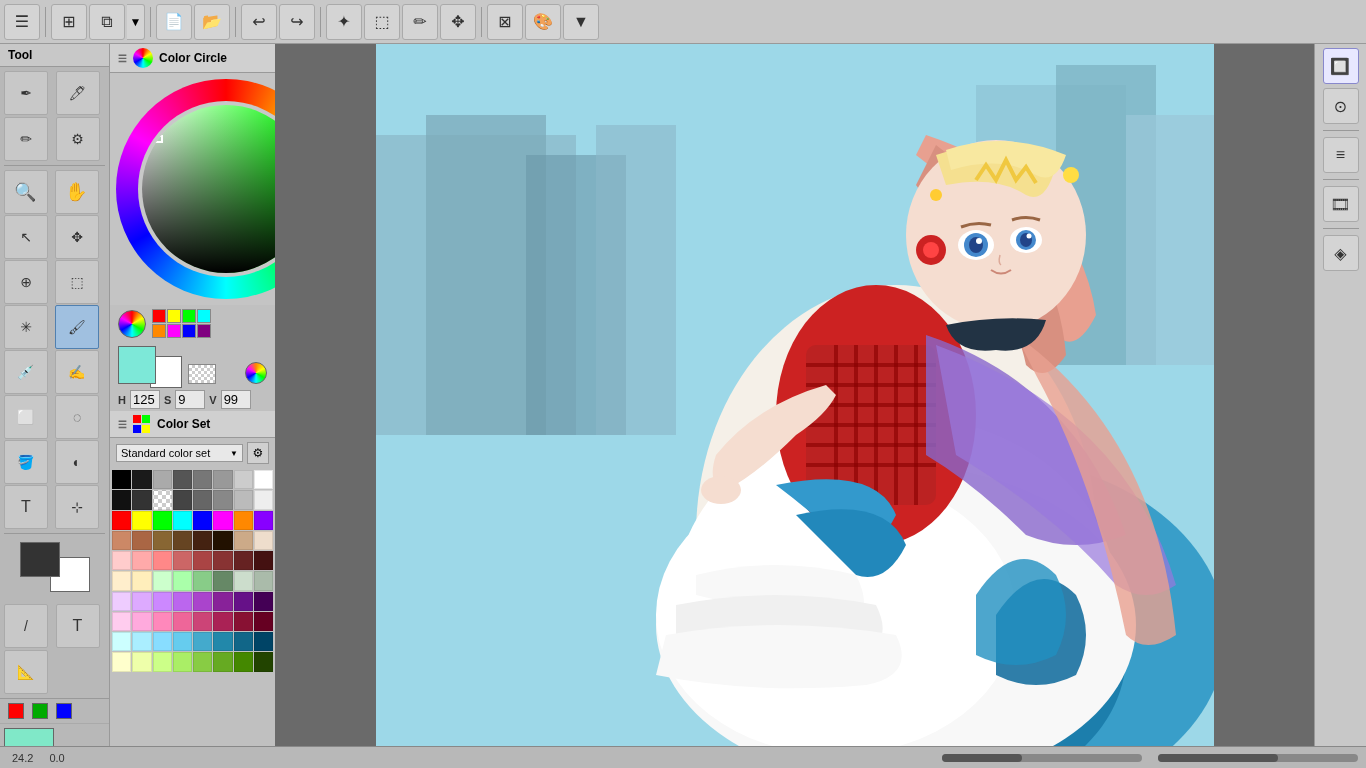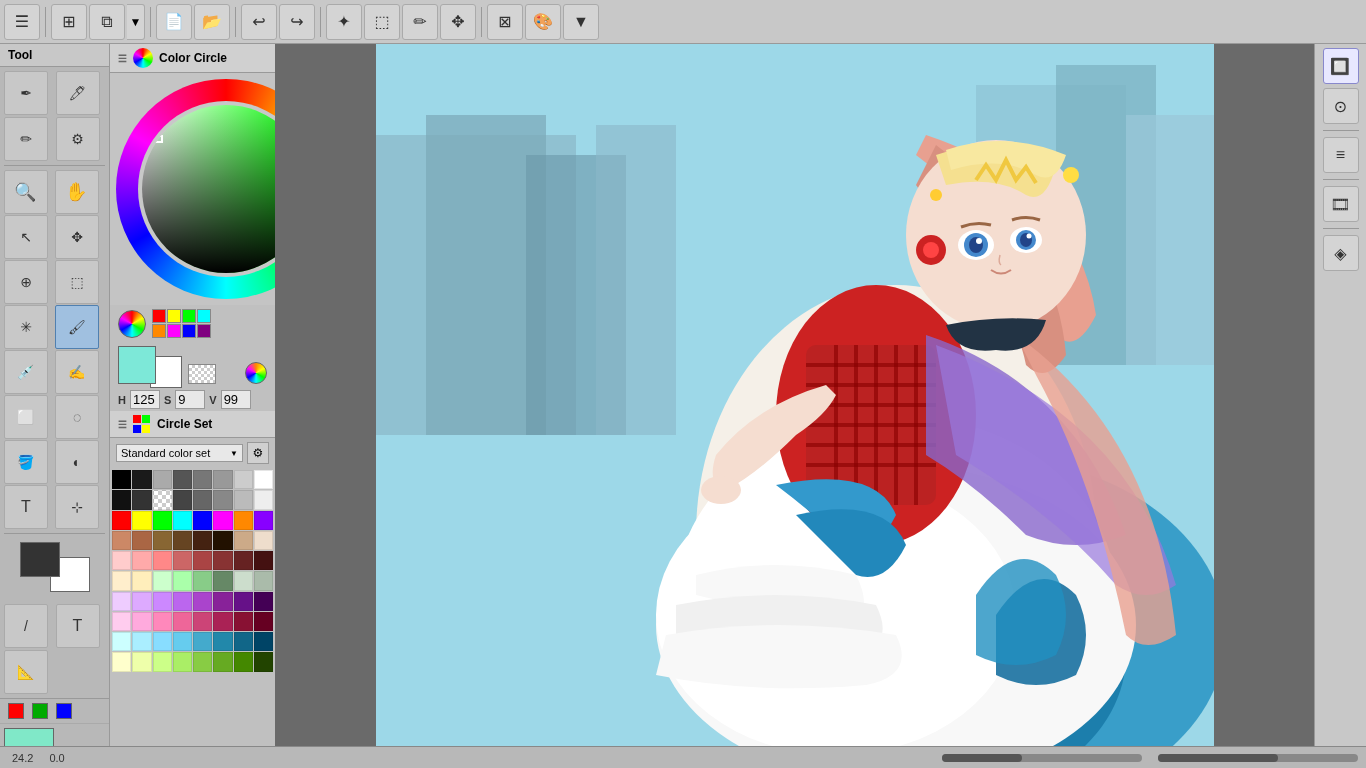--- a/index.html
+++ b/index.html
@@ -516,21 +516,21 @@
 
     <div id="color-set-panel" style="border:none;flex:1;">
       <div id="color-set-header">
         <span style="font-size:10px;color:#666;">☰</span>
         <div class="color-set-icon">
           <div class="cs-q" style="background:#ff0000;"></div>
           <div class="cs-q" style="background:#00ff00;"></div>
           <div class="cs-q" style="background:#0000ff;"></div>
           <div class="cs-q" style="background:#ffff00;"></div>
         </div>
-        <span>Circle Set</span>
+        <span>Color Set</span>
       </div>
 
       <div id="color-set-selector">
         <div class="set-dropdown">
           <span>Standard color set</span>
           <span class="set-dropdown-arrow">▼</span>
         </div>
         <div class="set-settings-btn">⚙</div>
       </div>
 

